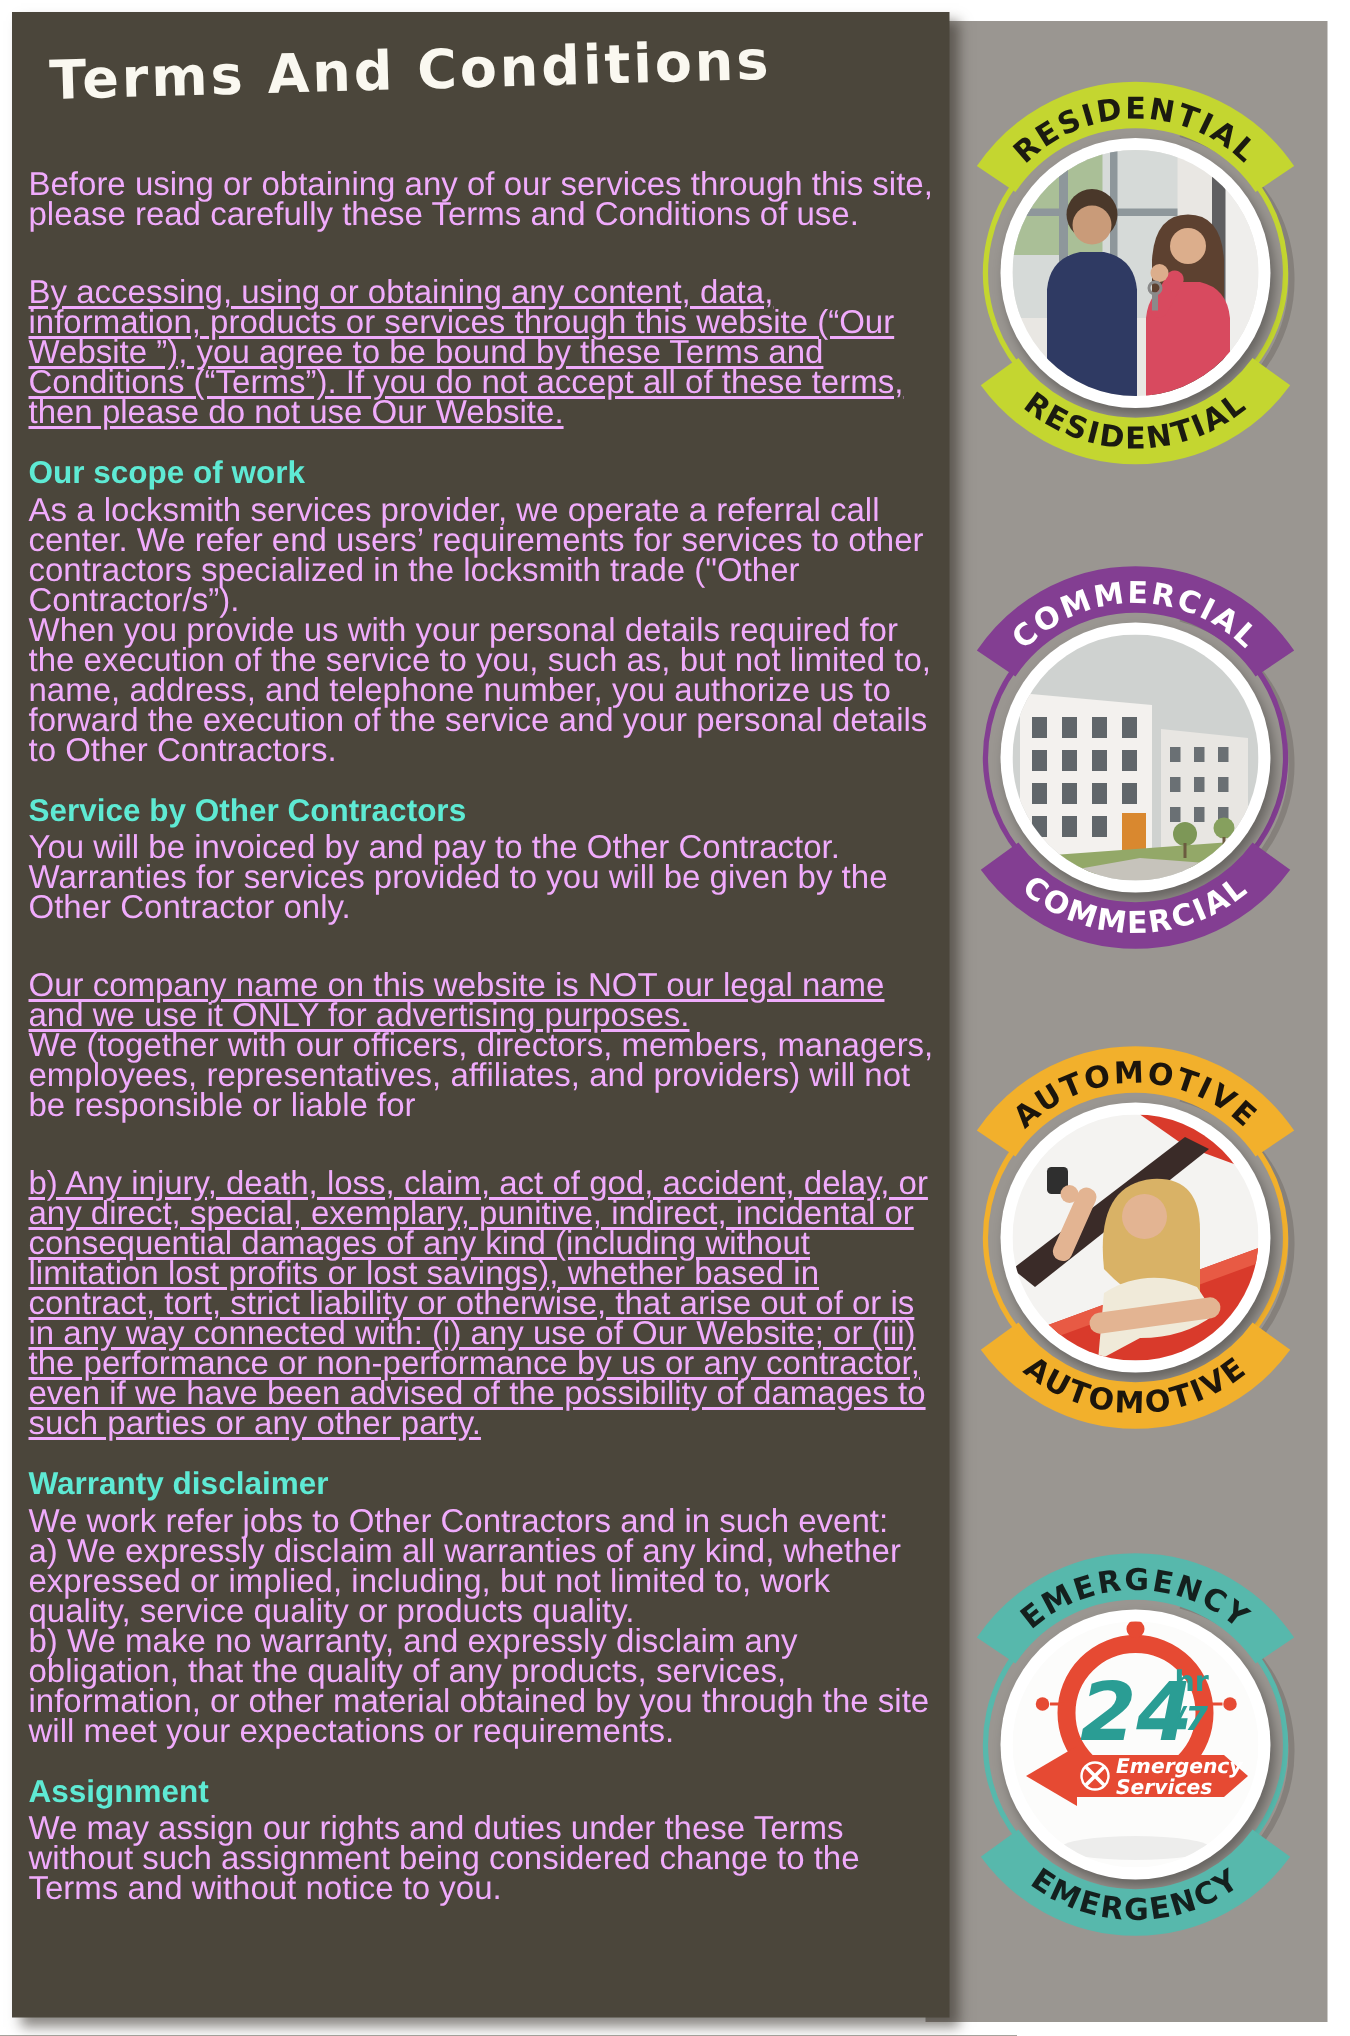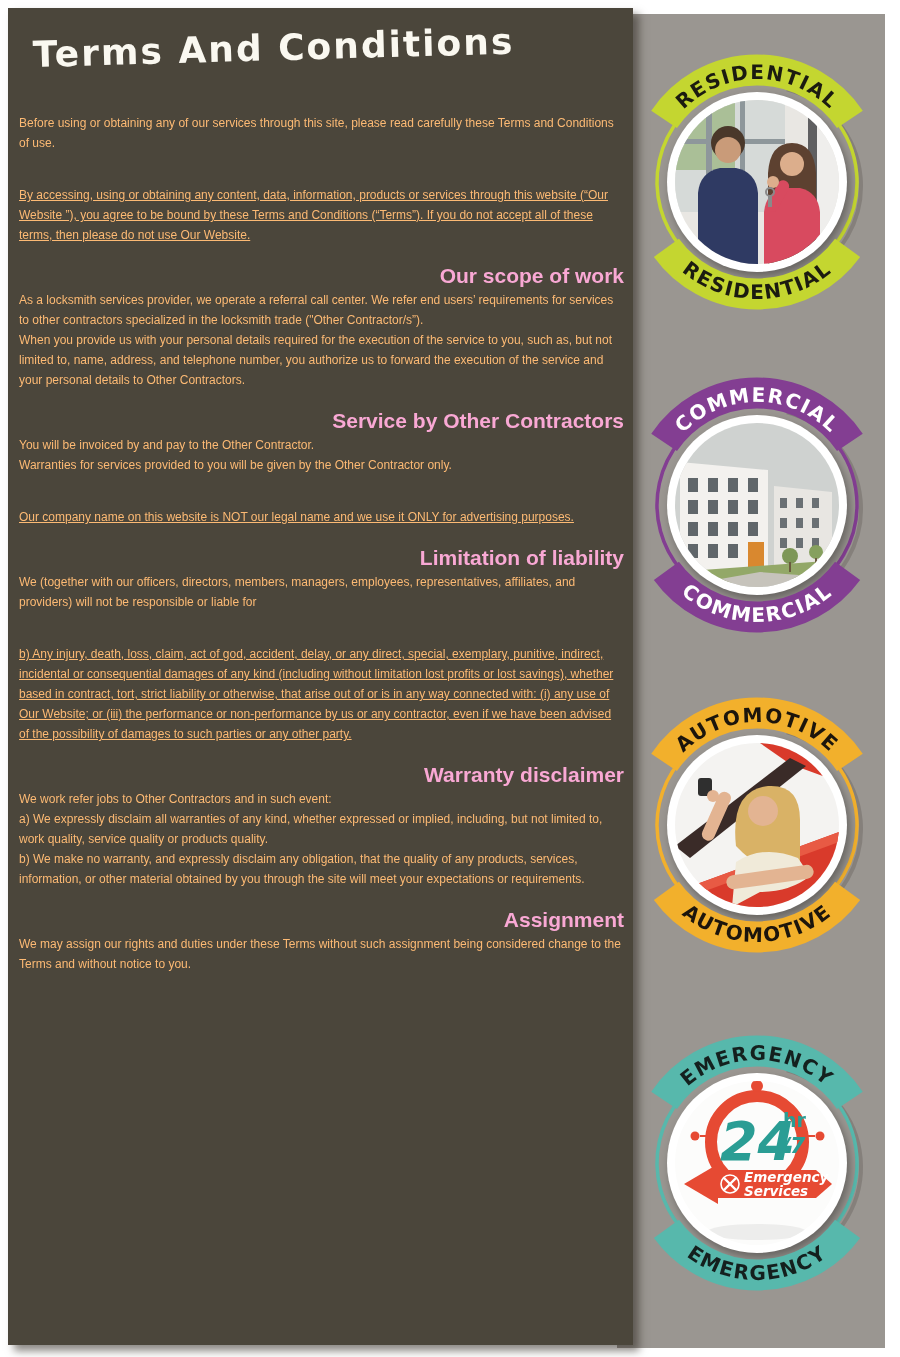--- a/index.html
+++ b/index.html
@@ -22,26 +22,26 @@
     padding:24px 9px 0 11px;
   }
   .title{
     font-family:"DejaVu Sans", sans-serif;
     font-weight:bold;font-size:36px;color:#faf8f0;
     letter-spacing:2px;
     transform:rotate(-1.6deg);transform-origin:left center;
     margin:2px 0 38px 14px;
   }
   .p{
-    margin:0;font-size:12px;line-height:20px;color:#fdba74;
+    margin:0;font-size:22px;line-height:20px;color:#f0abfc;
     max-width:612px;
   }
   .h{
     margin:18px 0 2px 0;font-size:21px;line-height:25px;
-    font-weight:bold;color:#f9a8d4;text-align:right;
+    font-weight:bold;color:#5eead4;
   }
   .gap{margin-top:32px;text-decoration:underline;}
 
   
   .badge{
     position:absolute;left:23px;width:234px;height:262px;
   }
   .badge svg{width:100%;height:100%;display:block;}
   .b-res{top:37px;}
   .b-com{top:360px;}
@@ -255,21 +255,20 @@
   <p class="p">As a locksmith services provider, we operate a referral call center. We refer end users’ requirements for services to other contractors specialized in the locksmith trade ("Other Contractor/s”).</p>
 
   <p class="p">When you provide us with your personal details required for the execution of the service to you, such as, but not limited to, name, address, and telephone number, you authorize us to forward the execution of the service and your personal details to Other Contractors.</p>
 
   <h2 class="h">Service by Other Contractors</h2>
   <p class="p">You will be invoiced by and pay to the Other Contractor.</p>
   <p class="p">Warranties for services provided to you will be given by the Other Contractor only.</p>
 
   <p class="p gap">Our company name on this website is NOT our legal name and we use it ONLY for advertising purposes.</p>
 
-  <h2 class="h">Limitation of liability</h2>
   <p class="p">We (together with our officers, directors, members, managers, employees, representatives, affiliates, and providers) will not be responsible or liable for</p>
   <p class="p gap">b) Any injury, death, loss, claim, act of god, accident, delay, or any direct, special, exemplary, punitive, indirect, incidental or consequential damages of any kind (including without limitation lost profits or lost savings), whether based in contract, tort, strict liability or otherwise, that arise out of or is in any way connected with: (i) any use of Our Website; or (iii) the performance or non-performance by us or any contractor, even if we have been advised of the possibility of damages to such parties or any other party.</p>
 
   <h2 class="h">Warranty disclaimer</h2>
   <p class="p">We work refer jobs to Other Contractors and in such event:</p>
   <p class="p">a) We expressly disclaim all warranties of any kind, whether expressed or implied, including, but not limited to, work quality, service quality or products quality.</p>
   <p class="p">b) We make no warranty, and expressly disclaim any obligation, that the quality of any products, services, information, or other material obtained by you through the site will meet your expectations or requirements.</p>
 
   <h2 class="h">Assignment</h2>
   <p class="p">We may assign our rights and duties under these Terms without such assignment being considered change to the Terms and without notice to you.</p>

